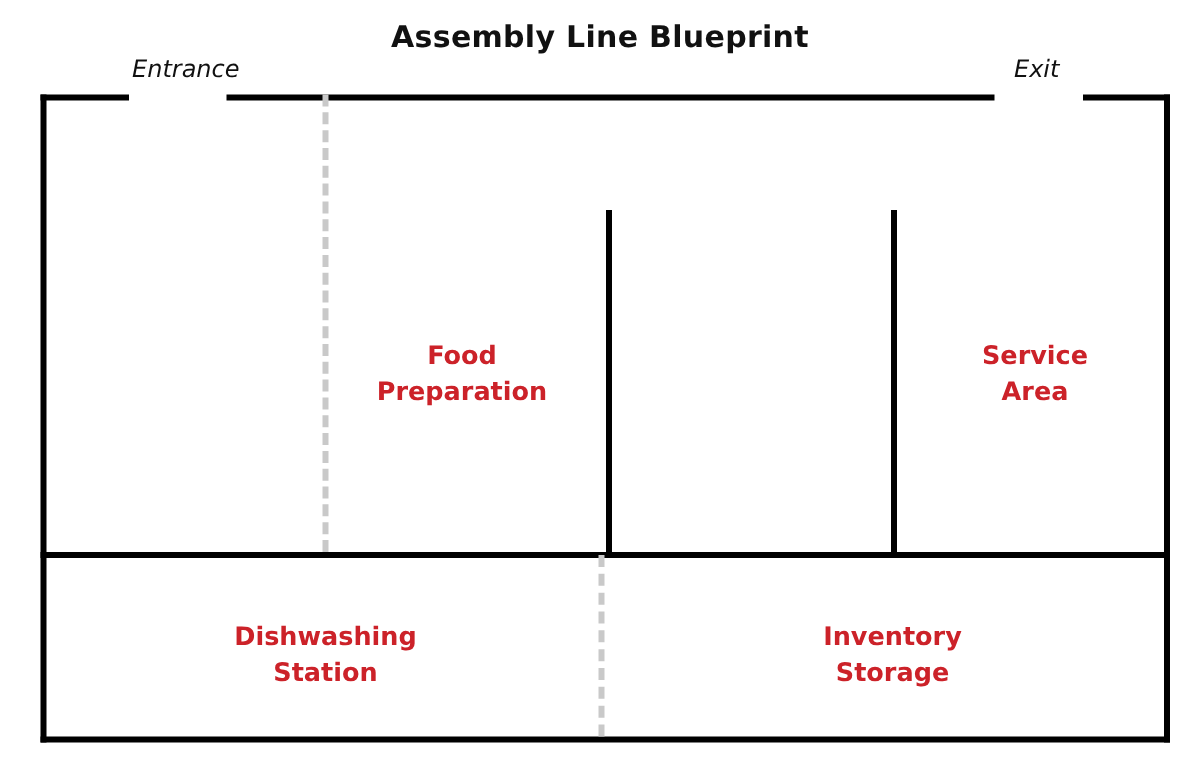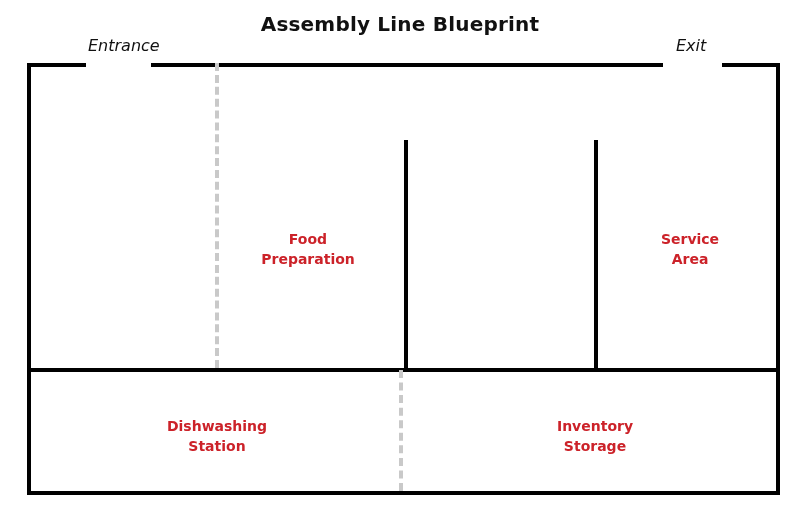--- a/index.html
+++ b/index.html
@@ -61,21 +61,21 @@
   .dashed {
     position: absolute;
     width: 0;
     border-left: 4px dashed #c9c9c9;
   }
 
   
   .zone-label {
     position: absolute;
     text-align: center;
-    font-size: 14px;
+    font-size: 17px;
     font-weight: bold;
     color: #cc2229;
     line-height: 1.42;
     white-space: pre-line;
     transform: translate(-50%, -50%);
   }
 </style>
 </head>
 <body>
 

